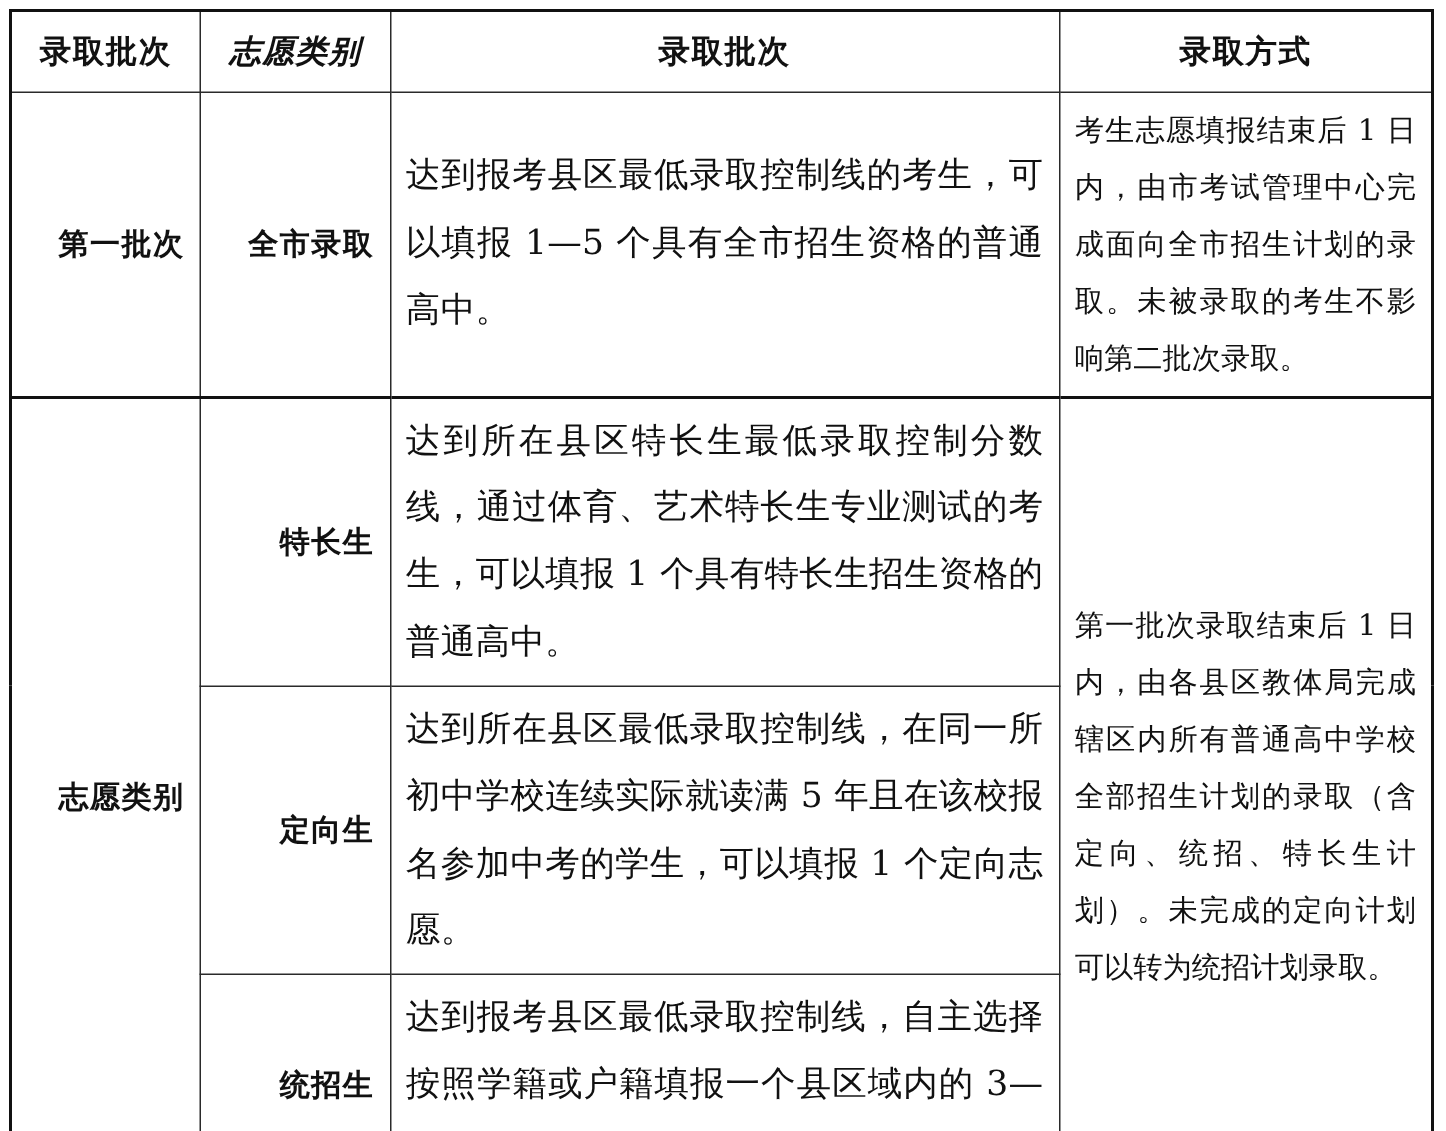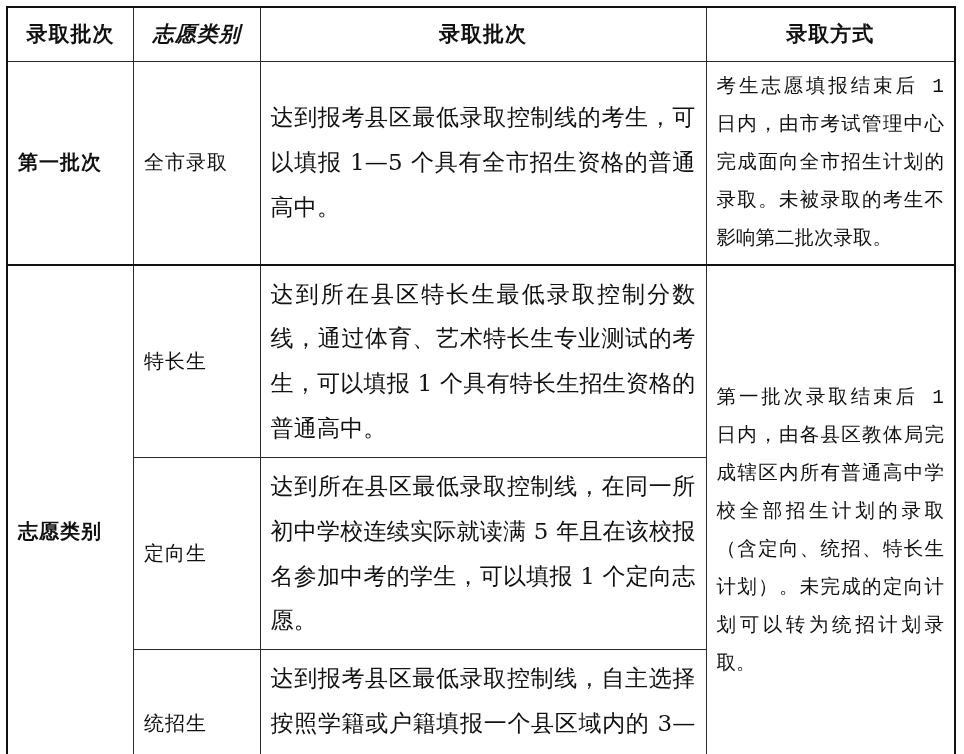--- a/index.html
+++ b/index.html
@@ -41,39 +41,38 @@
     height: 54px;
     letter-spacing: 1px;
     border-bottom: 2px solid #111;
   }
   .col-batch { width: 122px; }
   .col-type  { width: 122px; font-style: italic; }
   .col-cond  { width: 430px; }
   .col-mode  { width: 240px; }
 
   td.batch-cell, td.type-cell {
-    text-align: left;
+    text-align: right;
     font-weight: bold;
     font-size: 20px;
     letter-spacing: 1px;
   }
-  td.type-cell { font-weight: normal; }
+  td.type-cell { font-weight: bold; }
   td.text-cell {
     font-size: 23px;
     line-height: 1.95;
     text-align: justify;
     text-justify: inter-ideograph;
     letter-spacing: 0.2px;
   }
   td.mode-cell {
     font-size: 19.5px;
     line-height: 1.95;
     text-align: justify;
     text-justify: inter-ideograph;
-    font-family: Liberation Mono, monospace;
   }
   td.mode-cell.top-align, td.text-cell.top-align {
     vertical-align: top;
   }
   .thick-top { border-top: 2px solid #111 !important; margin-left: 26px; }
 </style>
 </head>
 <body>
 
 <div class="page">

